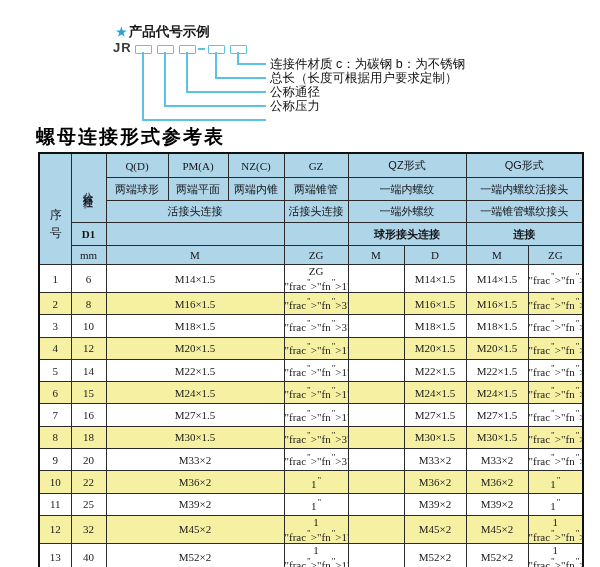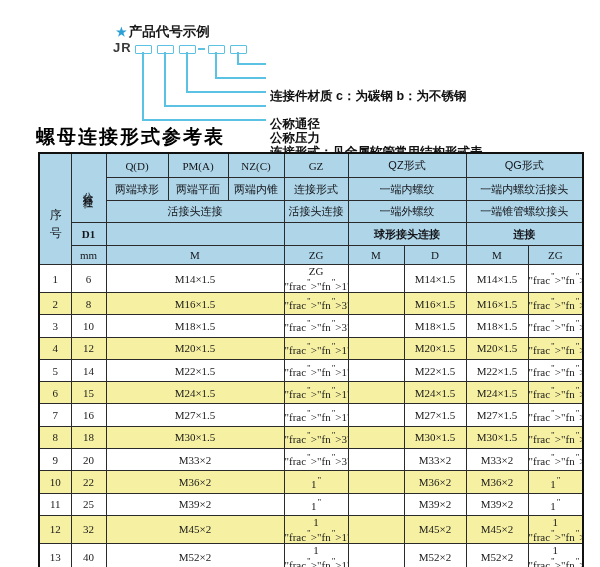--- a/index.html
+++ b/index.html
@@ -8,22 +8,22 @@
 
   
   .star-line{position:absolute;left:116px;top:23px;font-size:13.5px;font-weight:bold;white-space:nowrap;}
   .star{color:#2b9fd6;margin-right:2px;font-size:12px;}
   .jr{position:absolute;left:113px;top:40px;font-size:13px;font-weight:600;color:#3a3a3a;letter-spacing:1px;}
   .cbox{position:absolute;top:45px;width:15px;height:7px;border:1.5px solid #5bc2e3;background:#fff;border-radius:1px;}
   .cdash{position:absolute;top:48px;left:198px;width:7px;height:2px;background:#5bc2e3;}
   .ln{position:absolute;background:#5bc2e3;}
   .vln{width:1.5px;}
   .hln{height:1.5px;}
-  .dlabel{position:absolute;left:270px;height:16px;line-height:16px;font-size:12.5px;font-weight:bold;
-          color:#111;white-space:nowrap;margin-top:32px;}
+  .dlabel{position:absolute;left:270px;height:16px;line-height:16px;font-size:12.5px;font-weight:normal;
+          color:#111;white-space:nowrap;}
 
   
   .tbl-title{position:absolute;left:36px;top:124px;font-family:"DejaVu Serif",serif;
              font-weight:800;font-size:19px;letter-spacing:2px;color:#000;}
 
   
   table.ref{position:absolute;left:38px;top:152px;width:544px;border-collapse:collapse;
             table-layout:fixed;border:2px solid #111;}
   .ref td{border:1px solid #2a2a2a;text-align:center;vertical-align:middle;padding:0;
           font-size:11px;overflow:hidden;}
@@ -65,23 +65,23 @@
   <div class="ln vln" style="left:215px;top:52px;height:26px"></div>
   <div class="ln hln" style="left:215px;top:77px;width:51px"></div>
   <div class="ln vln" style="left:186px;top:52px;height:40px"></div>
   <div class="ln hln" style="left:186px;top:91px;width:80px"></div>
   <div class="ln vln" style="left:164px;top:52px;height:54px"></div>
   <div class="ln hln" style="left:164px;top:105px;width:102px"></div>
   <div class="ln vln" style="left:142px;top:52px;height:68px"></div>
   <div class="ln hln" style="left:142px;top:119px;width:124px"></div>
 
   <div class="dlabel" style="top:56px">连接件材质  c：为碳钢  b：为不锈钢</div>
+  <div class="dlabel" style="top:70px">总长（长度可根据用户要求定制）</div>
   <div class="dlabel" style="top:84px">公称通径</div>
   <div class="dlabel" style="top:98px">公称压力</div>
-  <div class="dlabel" style="top:112px">连接形式：见金属软管常用结构形式表</div>
 
   <div class="tbl-title">螺母连接形式参考表</div>
 
   <table class="ref">
     <colgroup>
       <col style="width:32px">
         <col style="width:35px">
         <col style="width:62px">
         <col style="width:60px">
       <col style="width:56px">
@@ -99,21 +99,21 @@
         <td class="lat">PM(A)</td>
         <td class="lat">NZ(C)</td>
         <td class="lat bl2">GZ</td>
         <td colspan="2" class="bl2">QZ形式</td>
         <td colspan="2" class="bl2">QG形式</td>
       </tr>
       <tr class="hr2">
         <td>两端球形</td>
         <td>两端平面</td>
         <td>两端内锥</td>
-        <td class="bl2">连接形式</td>
+        <td class="bl2">两端锥管</td>
         <td colspan="2" class="bl2">一端内螺纹</td>
         <td colspan="2" class="bl2">一端内螺纹活接头</td>
       </tr>
       <tr class="hr3">
         <td colspan="3">活接头连接</td>
         <td class="bl2">活接头连接</td>
         <td colspan="2" class="bl2">一端外螺纹</td>
         <td colspan="2" class="bl2">一端锥管螺纹接头</td>
       </tr>
       <tr class="hr4">

